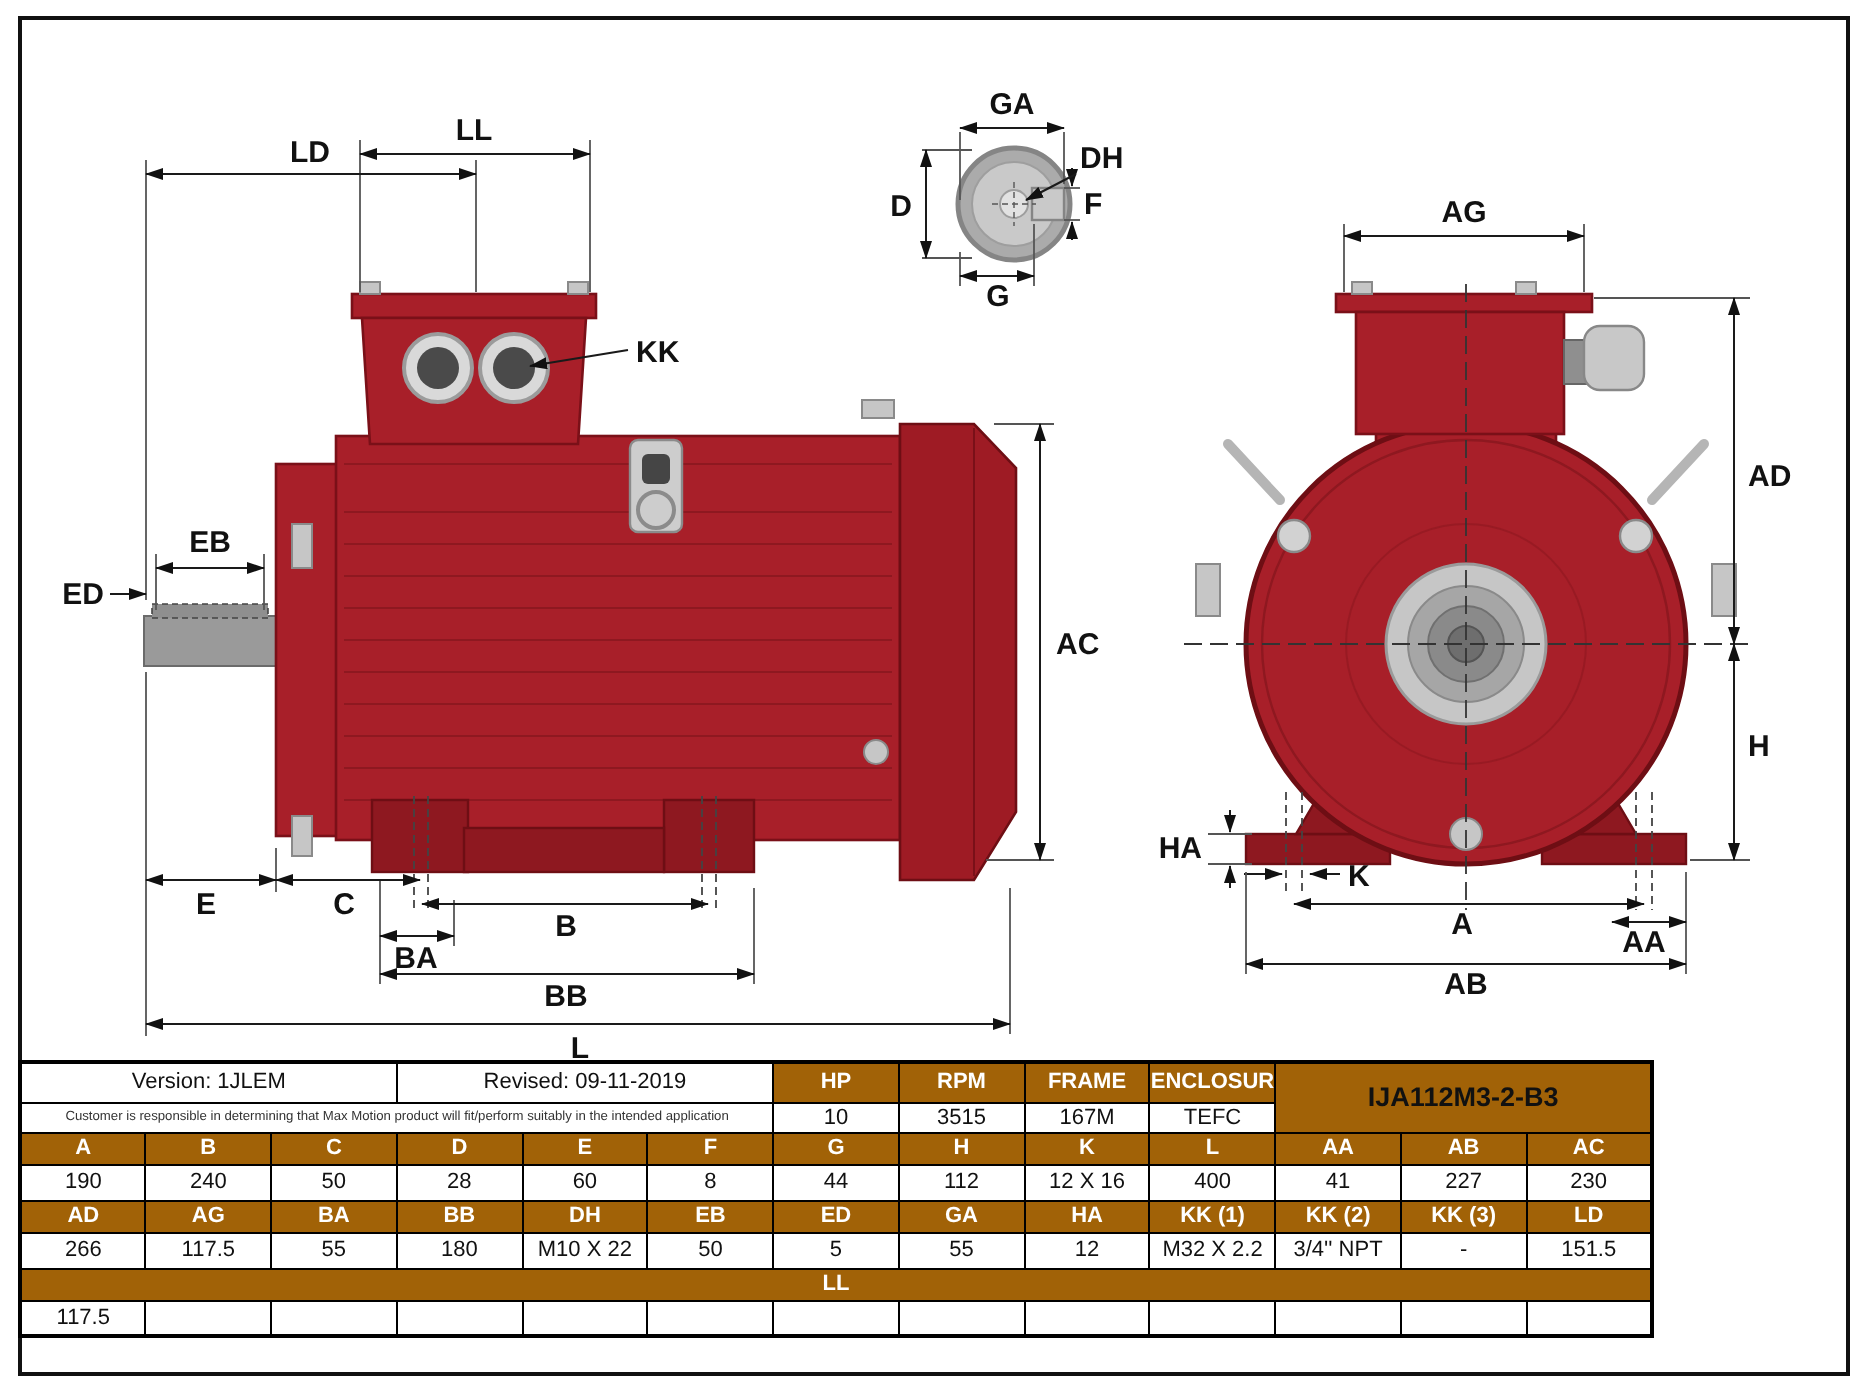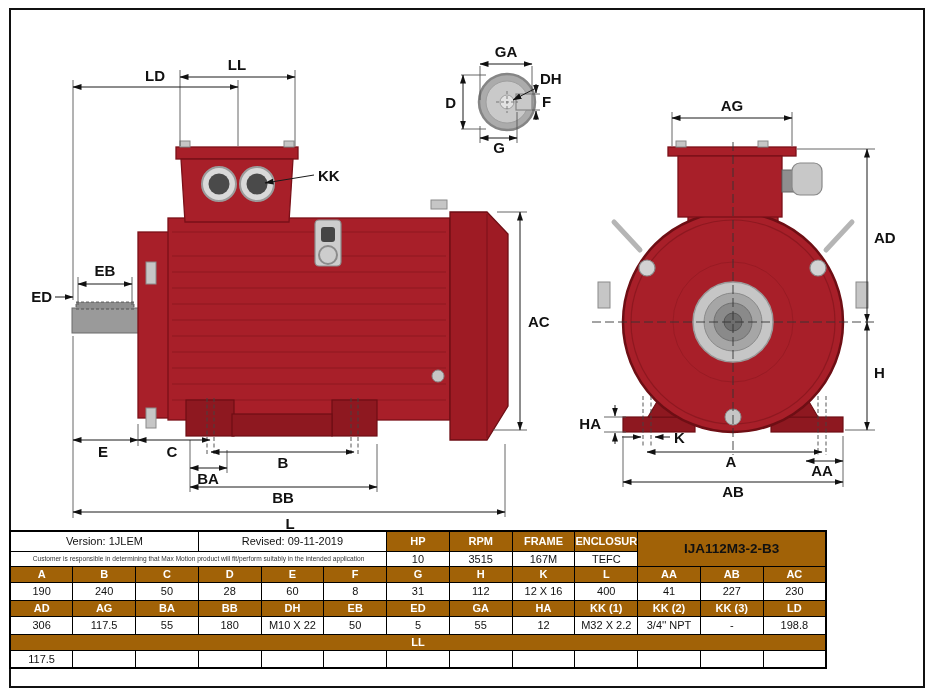--- a/index.html
+++ b/index.html
@@ -304,21 +304,21 @@
     <td>AB</td>
     <td>AC</td>
   </tr>
   <tr class="valrow">
     <td>190</td>
     <td>240</td>
     <td>50</td>
     <td>28</td>
     <td>60</td>
     <td>8</td>
-    <td>31</td>
+    <td>44</td>
     <td>112</td>
     <td>12 X 16</td>
     <td>400</td>
     <td>41</td>
     <td>227</td>
     <td>230</td>
   </tr>
   <tr class="blkrow">
     <td>AD</td>
     <td>AG</td>
@@ -328,33 +328,33 @@
     <td>EB</td>
     <td>ED</td>
     <td>GA</td>
     <td>HA</td>
     <td>KK (1)</td>
     <td>KK (2)</td>
     <td>KK (3)</td>
     <td>LD</td>
   </tr>
   <tr class="valrow">
-    <td>306</td>
+    <td>266</td>
     <td>117.5</td>
     <td>55</td>
     <td>180</td>
     <td>M10 X 22</td>
     <td>50</td>
     <td>5</td>
     <td>55</td>
     <td>12</td>
     <td>M32 X 2.2</td>
     <td>3/4'' NPT</td>
     <td>-</td>
-    <td>198.8</td>
+    <td>151.5</td>
   </tr>
   <tr class="blkrow">
     <td colspan="13" class="c-ll"><span>LL</span></td>
   </tr>
   <tr class="valrow">
     <td>117.5</td>
     <td></td>
     <td></td>
     <td></td>
     <td></td>

